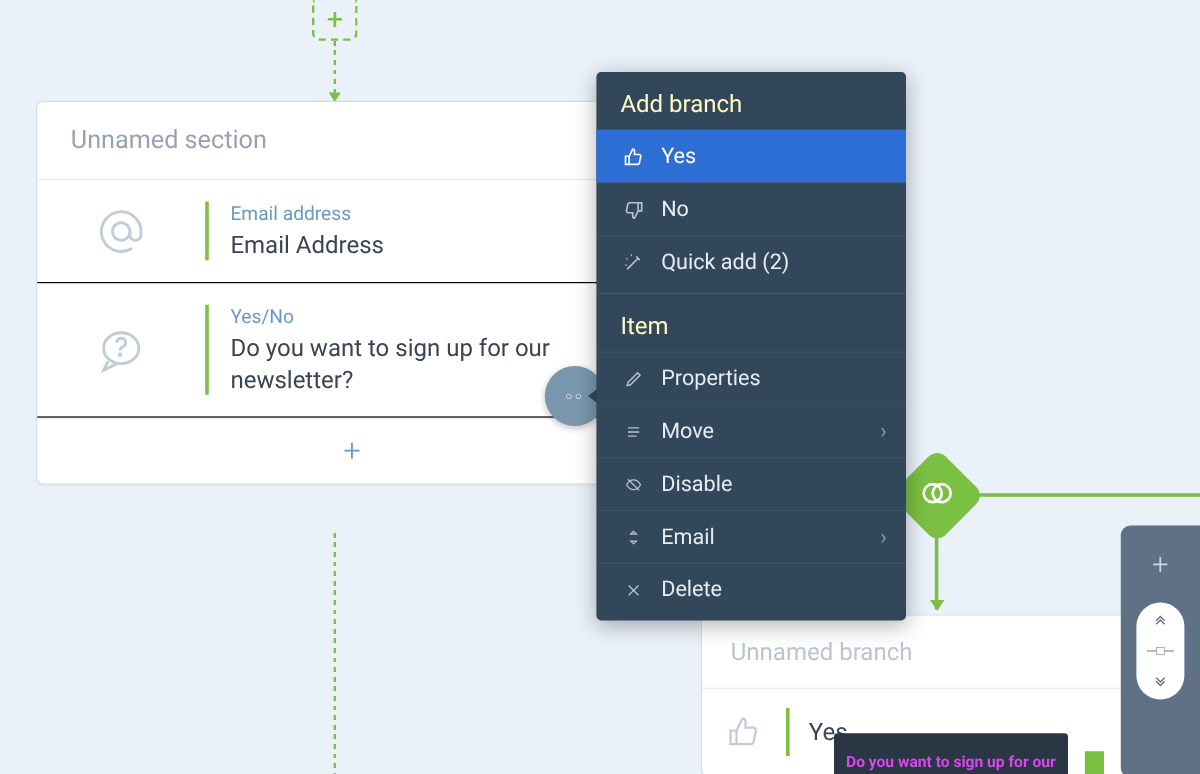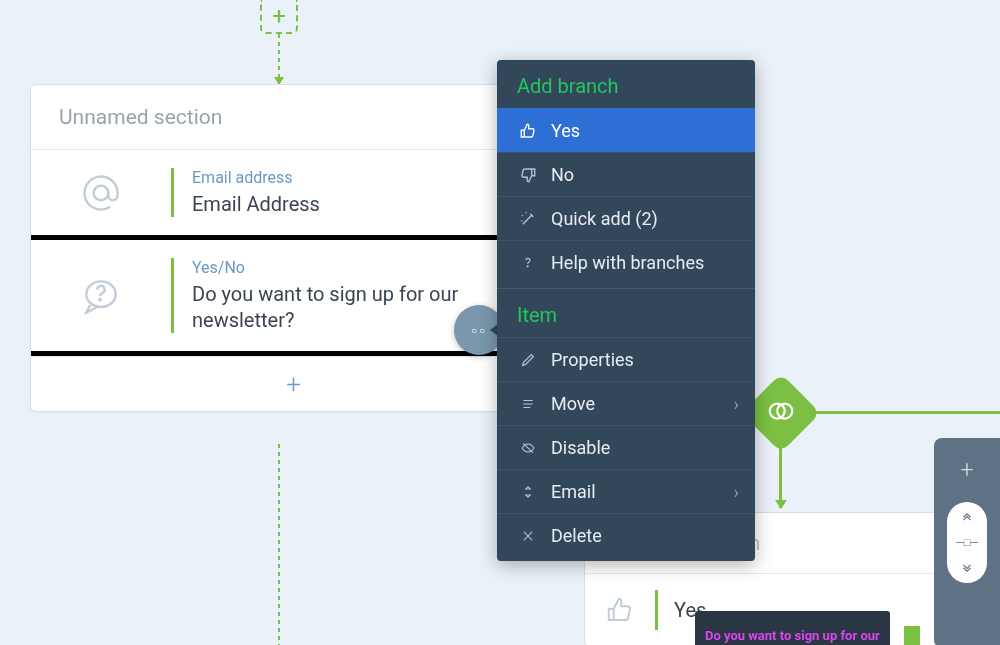--- a/index.html
+++ b/index.html
@@ -27,21 +27,21 @@
     padding: 20px 28px;
     color: #97a3b1;
     font-size: 21px;
     border-bottom: 1px solid #e4e9ef;
   }
 
   .item-row {
     display: flex;
     align-items: center;
     padding: 18px 0;
-    border-bottom: 5px solid #000000;
+    border-bottom: 1px solid #000000;
     position: relative;
   }
   .item-row:last-of-type { border-bottom: none; }
 
   .item-icon {
     width: 140px;
     display: flex;
     justify-content: center;
     align-items: center;
     color: #c1ccd7;
@@ -190,21 +190,21 @@
     background: #33475b;
     border-radius: 4px;
     box-shadow: 0 4px 18px rgba(0,0,0,0.3);
     color: #e6ecf2;
     z-index: 10;
     padding-bottom: 4px;
   }
   .ctx-section-title {
     padding: 14px 20px 10px 20px;
     font-size: 20px;
-    color: #22c55e;
+    color: #fef9c3;
   }
   .ctx-item {
     display: flex;
     align-items: center;
     padding: 11px 18px;
     font-size: 18px;
     cursor: pointer;
     border-top: 1px solid rgba(255,255,255,0.06);
     position: relative;
   }
@@ -464,29 +464,20 @@
 
   <div class="ctx-item">
     <span class="ctx-icon">
       <svg width="18" height="18" viewBox="0 0 24 24" fill="none" stroke="currentColor" stroke-width="1.8">
           <path d="M5 19L17 7m-2-2l4 4M4 8l1-1M9 4l1-1M4 14l-1 1"></path>
         </svg>
     </span>
     <span>Quick add (2)</span>
   </div>
 
-  <div class="ctx-item">
-    <span class="ctx-icon">
-      <svg width="16" height="18" viewBox="0 0 24 24" fill="none" stroke="currentColor" stroke-width="1.8">
-          <path d="M9 8a3 3 0 1 1 4.2 2.7c-1 .5-1.7 1.2-1.7 2.3"></path>
-          <circle cx="11.5" cy="17" r="0.7" fill="currentColor"></circle>
-        </svg>
-    </span>
-    <span>Help with branches</span>
-  </div>
 
   <div class="ctx-section-title" style="border-top:1px solid rgba(255,255,255,0.1); margin-top:4px;">Item</div>
 
   <div class="ctx-item">
     <span class="ctx-icon">
       <svg width="16" height="16" viewBox="0 0 24 24" fill="none" stroke="currentColor" stroke-width="1.8">
           <path d="M4 20l4-1L20 7l-3-3L5 16l-1 4z"></path>
         </svg>
     </span>
     <span>Properties</span>

